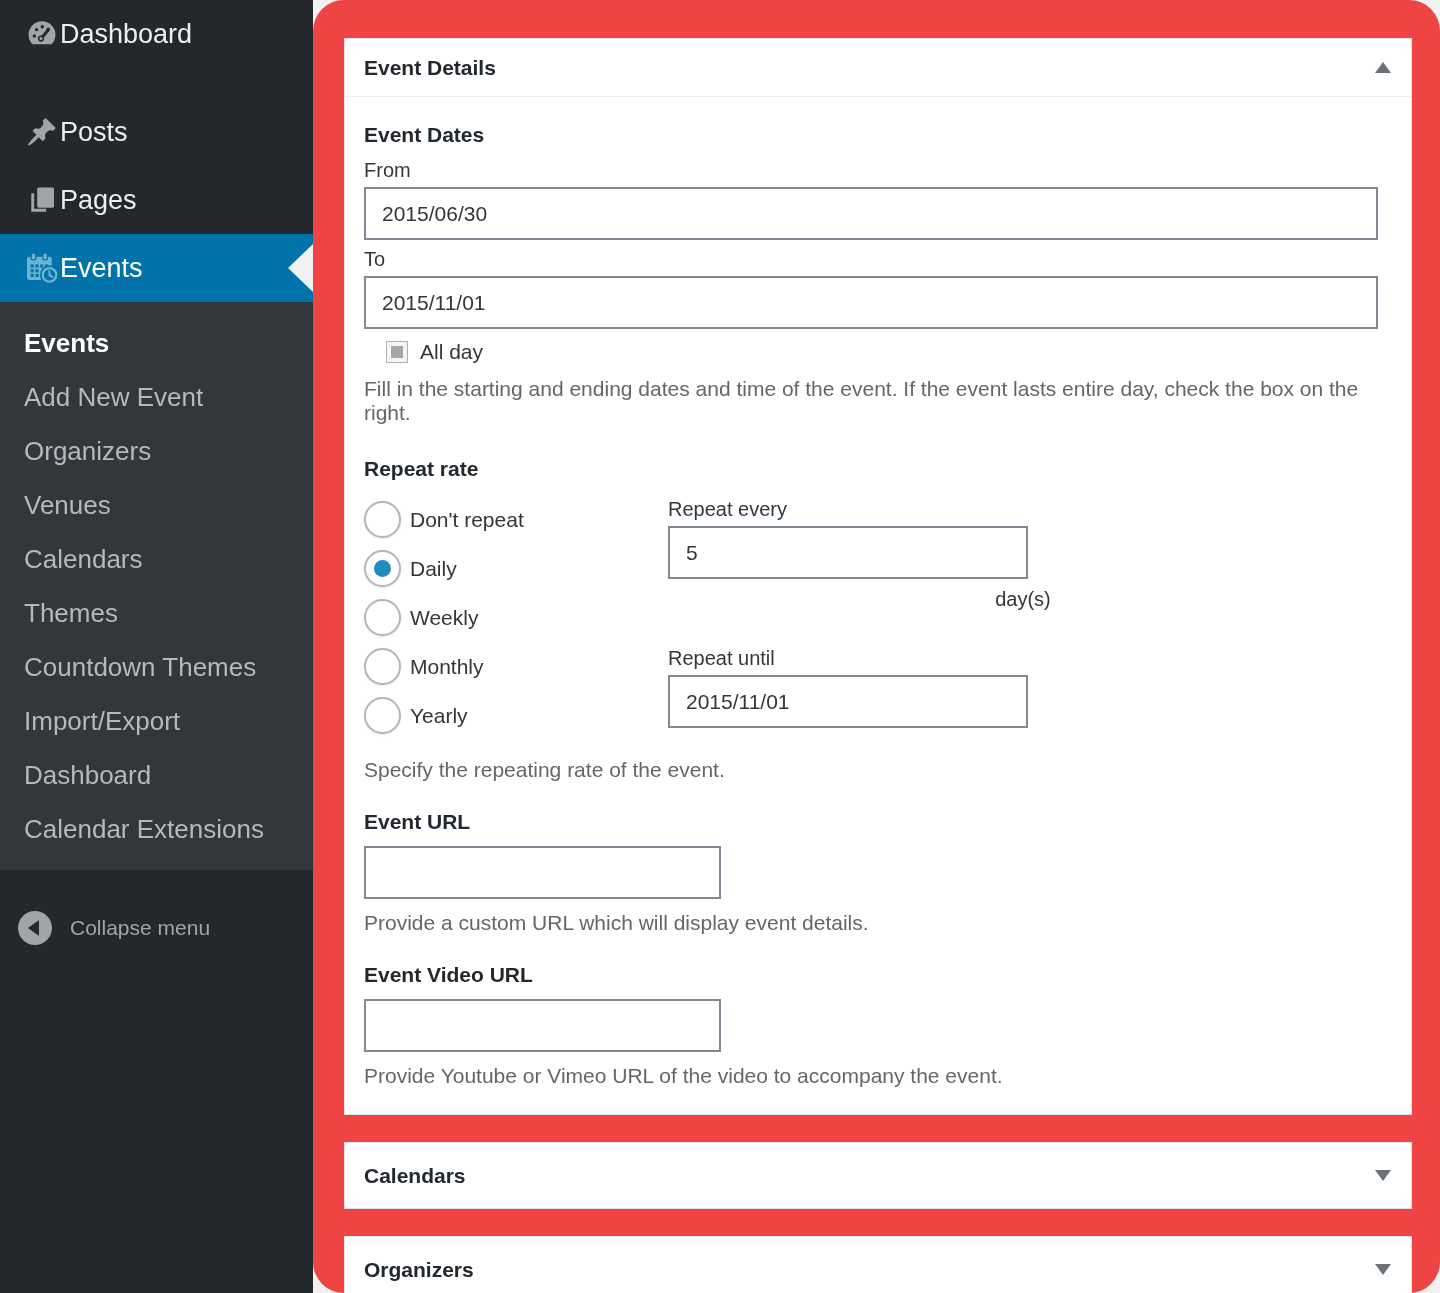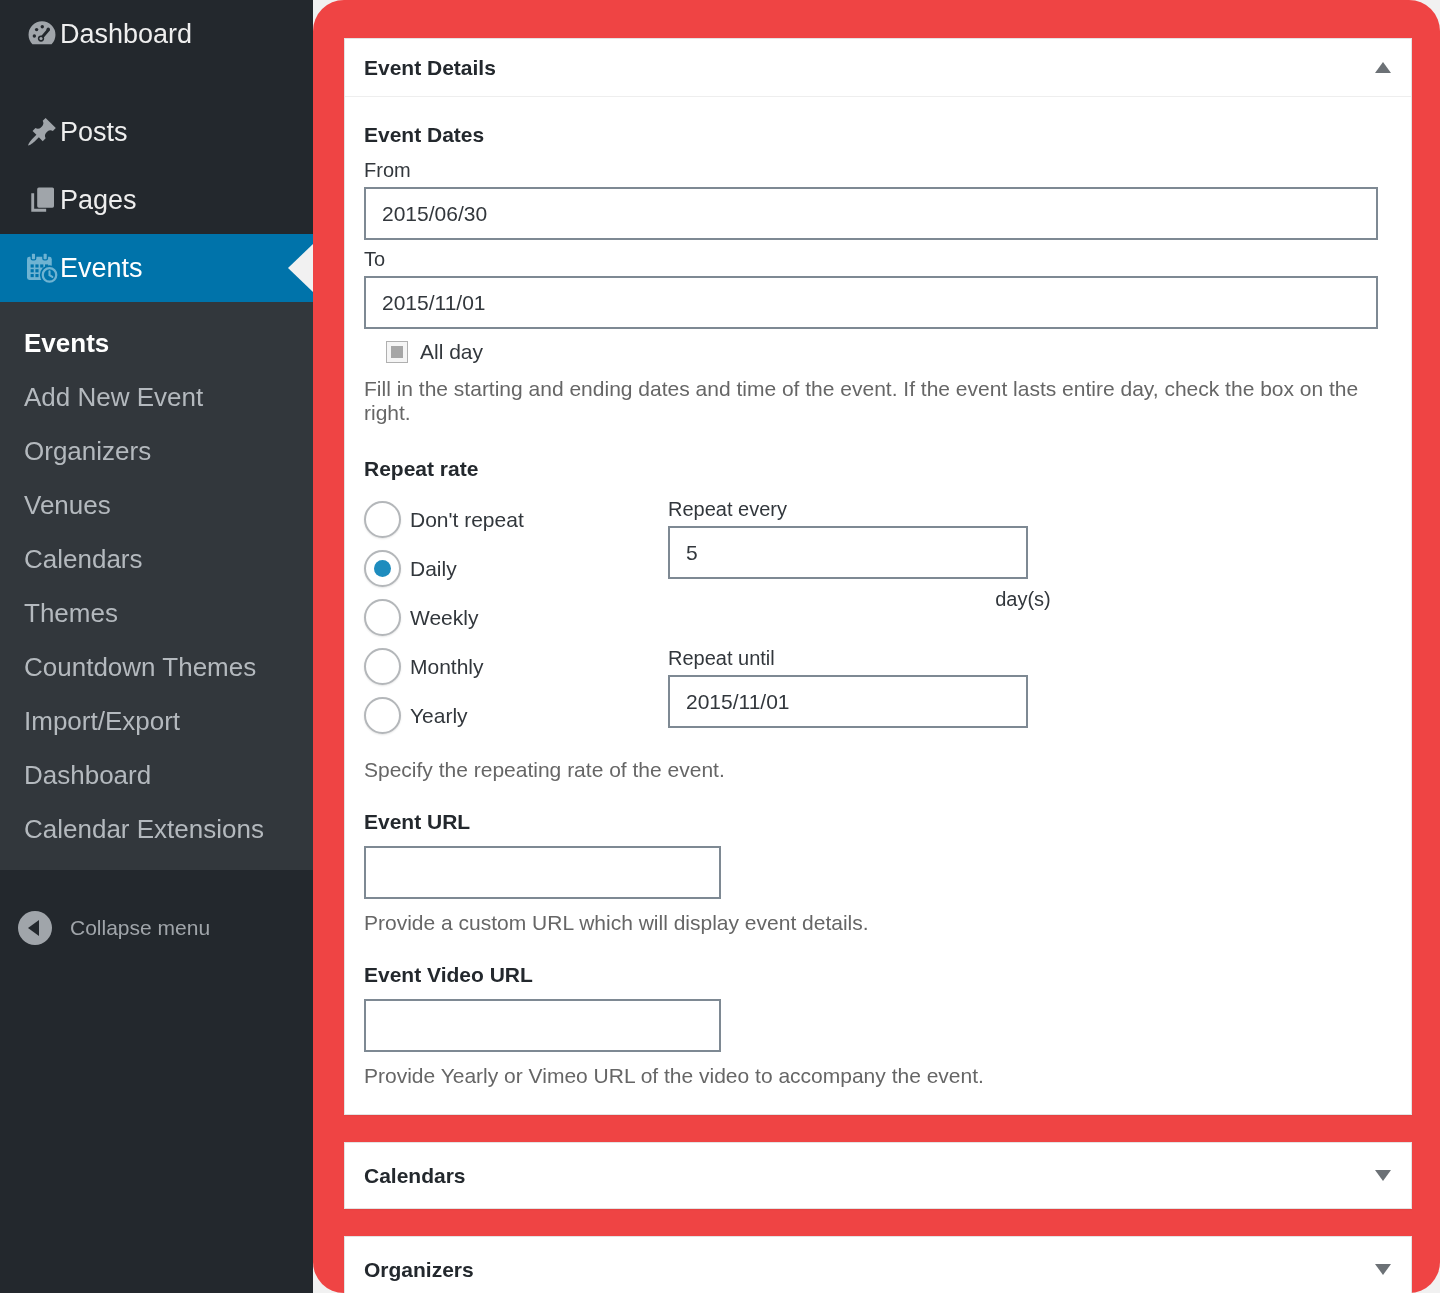--- a/index.html
+++ b/index.html
@@ -367,21 +367,21 @@
 
       <div class="url-section">
         <div class="section-label">Event URL</div>
         <input class="text-input url" type="text" value="" style="">
         <div class="help-text">Provide a custom URL which will display event details.</div>
       </div>
 
       <div class="url-section">
         <div class="section-label">Event Video URL</div>
         <input class="text-input url" type="text" value="" style="">
-        <div class="help-text">Provide Yearly or Vimeo URL of the video to accompany the event.</div>
+        <div class="help-text">Provide Youtube or Vimeo URL of the video to accompany the event.</div>
       </div>
 
     </div>
   </div>
 
   <div class="panel collapsed">
     <div class="panel-header">
       <span class="panel-title">Calendars</span>
       <span class="tri-down"></span>
     </div>

